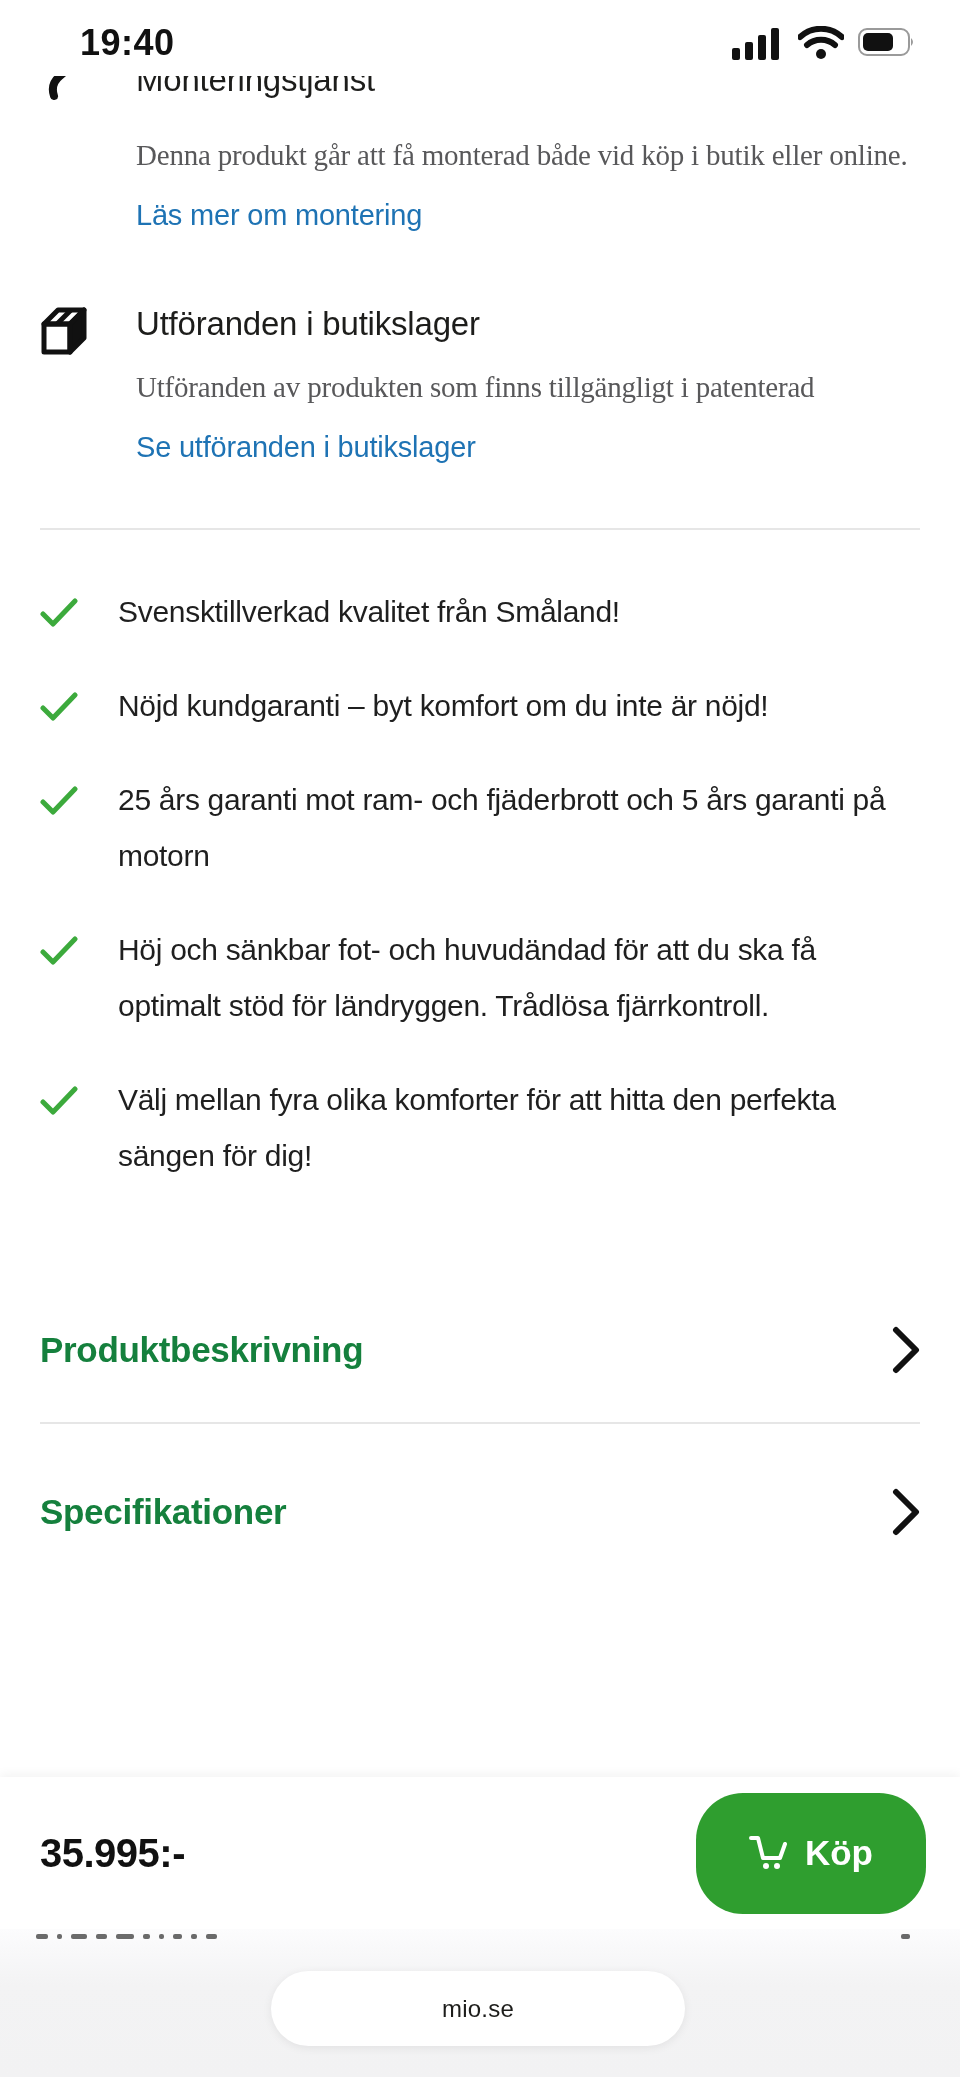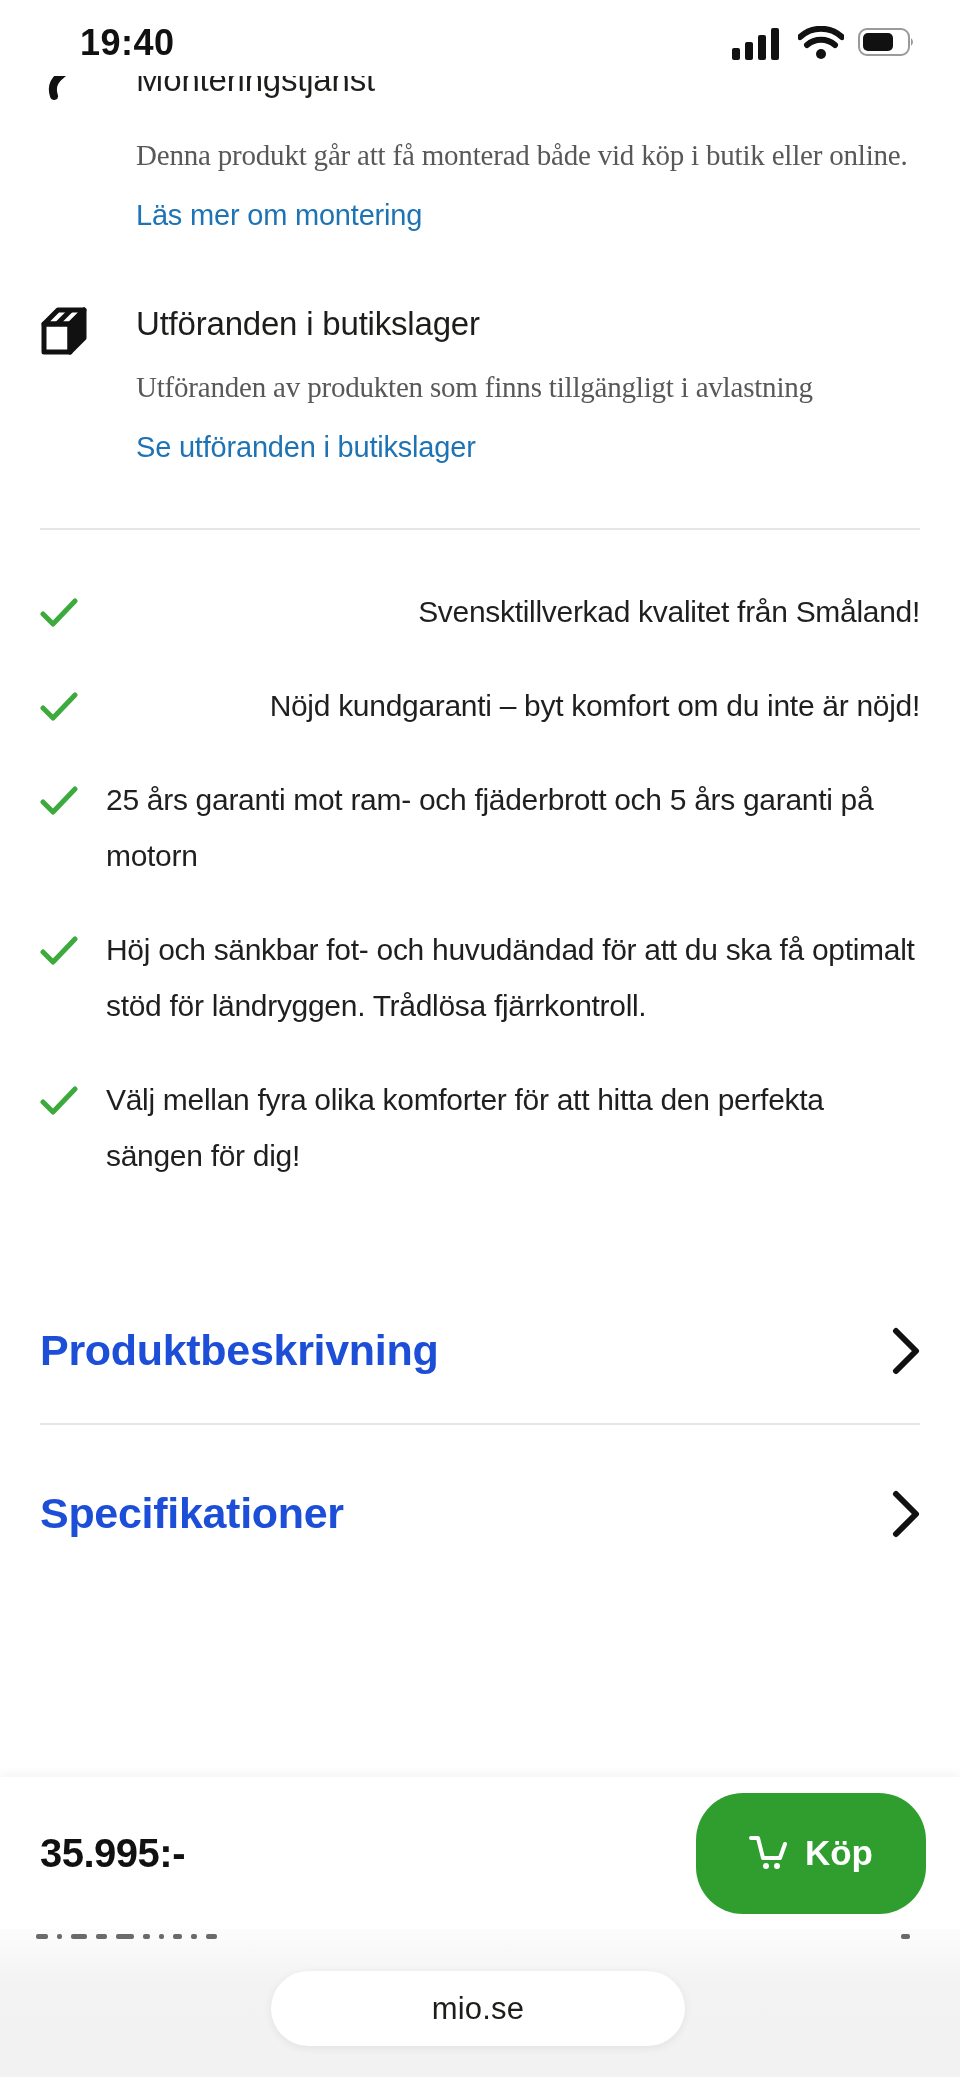--- a/index.html
+++ b/index.html
@@ -30,33 +30,33 @@
   .service-heading { font-size:33px; line-height:44px; color:#1d1d1b; letter-spacing:-0.2px; }
   .service-row.first .service-heading { margin-top:0; }
   .service-desc { margin-top:26px; font-size:29px; line-height:54px; color:#58585a; letter-spacing:-0.2px;font-family:Liberation Serif, serif; }
   .service-row.second .service-desc { margin-top:14px; }
   .service-link { display:inline-block; margin-top:10px; font-size:29px; line-height:46px; color:#1e73b4; letter-spacing:-0.2px; cursor:pointer; }
 
   .divider { height:2px; background:#e6e6e6; margin-top:58px; }
 
   
   .usp-list { list-style:none; margin-top:54px; }
-  .usp-item { display:flex; gap:26px; margin-bottom:38px;justify-content:space-between; }
+  .usp-item { display:flex; gap:38px; margin-bottom:38px; }
   .usp-item:last-child { margin-bottom:0; }
   .check-wrap { flex:0 0 40px; padding-top:14px; }
   .usp-text { font-size:30px; line-height:56px; color:#1f1f1f; letter-spacing:-0.3px; max-width:820px; }
 
   
   .accordion-row {
     display:flex; align-items:center; justify-content:space-between;
     cursor:pointer;
   }
   .accordion-row.first { margin-top:120px; padding:22px 0; }
   .accordion-row.second { padding:64px 0 40px 0; }
-  .accordion-label { font-size:43px; font-weight:700; color:#1d4ed8; letter-spacing:-0.3px; }
+  .accordion-label { font-size:35px; font-weight:700; color:#15803d; letter-spacing:-0.3px; }
   .divider.after-accordion { margin-top:26px; }
 
   
   .buy-bar {
     position:absolute; top:1777px; left:0; width:960px; height:152px;
     background:#ffffff; z-index:20;
     box-shadow:0 -3px 10px rgba(0,0,0,0.05);
     display:flex; align-items:center; justify-content:space-between;
     padding:0 34px 0 40px;
   }
@@ -80,21 +80,21 @@
     border-radius:2px; margin-right:9px; vertical-align:top;
   }
   .obscured-row .dash.right { position:absolute; right:14px; margin:0; }
   .url-pill {
     position:absolute; top:42px; left:271px; width:414px; height:75px;
     background:#ffffff; border-radius:38px;
     box-shadow:0 2px 10px rgba(0,0,0,0.07);
     display:flex; align-items:center; justify-content:center;
     cursor:pointer;
   }
-  .url-text { font-size:31px; color:#1d1d1b; letter-spacing:0.2px; }
+  .url-text { font-size:24px; color:#1d1d1b; letter-spacing:0.2px; }
 
   svg { display:block; }
 </style>
 </head>
 <body>
 
 <div class="screen">
 
   <div class="statusbar">
     <span class="status-time">19:40</span>
@@ -144,21 +144,21 @@
       <div class="service-icon-col">
         <svg width="48" height="60" viewBox="0 0 48 60">
           <polygon points="4,20 18,6 44,6 30,20" fill="none" stroke="#111" stroke-width="5" stroke-linejoin="round"></polygon>
           <rect x="4" y="20" width="26" height="28" fill="none" stroke="#111" stroke-width="5" stroke-linejoin="round"></rect>
           <polygon points="30,20 44,6 44,34 30,48" fill="#111" stroke="#111" stroke-width="5" stroke-linejoin="round"></polygon>
           <line x1="31" y1="6" x2="17" y2="20" stroke="#111" stroke-width="5"></line>
         </svg>
       </div>
       <div>
         <div class="service-heading">Utföranden i butikslager</div>
-        <div class="service-desc">Utföranden av produkten som finns tillgängligt i avlastning</div>
+        <div class="service-desc">Utföranden av produkten som finns tillgängligt i patenterad</div>
         <span class="service-link">Se utföranden i butikslager</span>
       </div>
     </div>
 
     <div class="divider"></div>
 
     <ul class="usp-list">
       <li class="usp-item">
         <span class="check-wrap">
           <svg width="38" height="30" viewBox="0 0 38 30">

